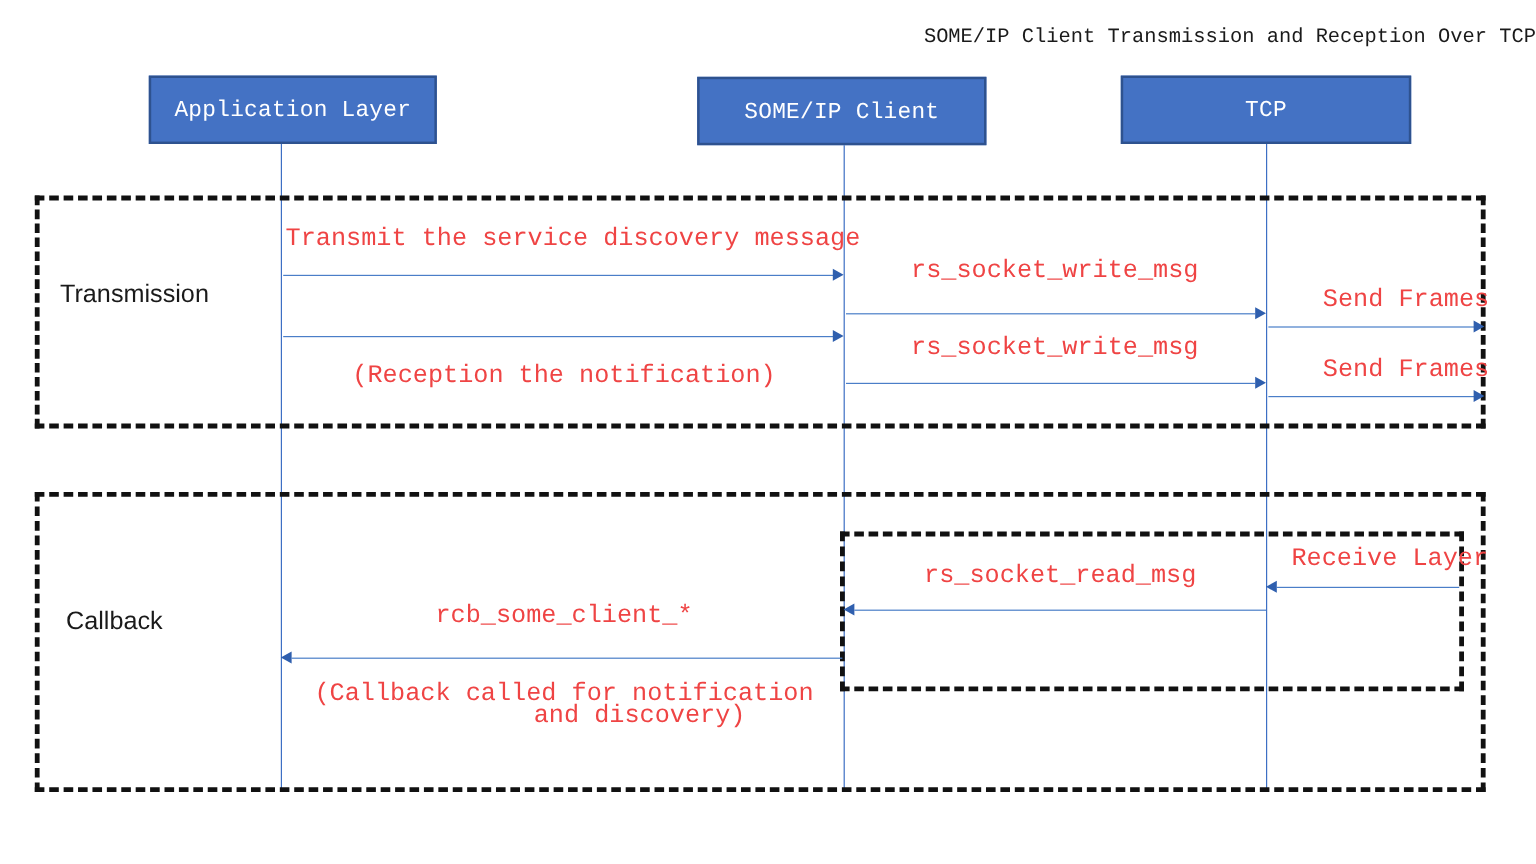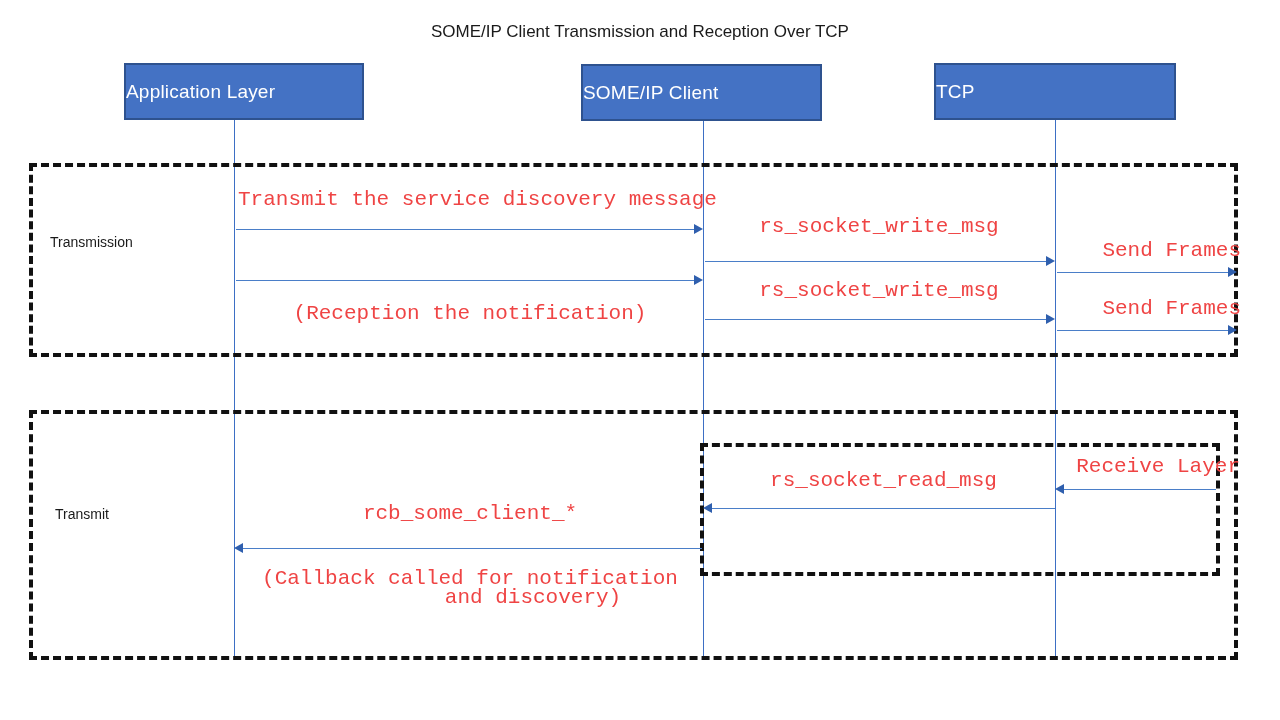--- a/index.html
+++ b/index.html
@@ -15,37 +15,38 @@
     overflow: hidden;
     font-family: "Liberation Sans", sans-serif;
   }
 
   
   .diagram-title {
     position: absolute;
     left: 0;
     top: 22px;
     width: 1280px;
-    text-align: center;
-    font-family: Liberation Sans, sans-serif;
+    text-align: right;
+    font-family: Liberation Mono, monospace;
     font-size: 17px;
     color: #1a1a1a;
     white-space: pre;
   }
 
   
   .participant {
     position: absolute;
     box-sizing: border-box;
     background: #4472c4;
     border: 2px solid #2e528f;
     display: flex;
     align-items: center;
+    justify-content: center;
     color: #ffffff;
-    font-family: Liberation Sans, sans-serif;
+    font-family: Liberation Mono, monospace;
     font-size: 19px;
     letter-spacing: 0.2px;
   }
 
   
   .lifeline {
     position: absolute;
     width: 1px;
     background: #3d6fc4;
   }
@@ -53,21 +54,21 @@
   
   .region {
     position: absolute;
     box-sizing: border-box;
     border: 4px dashed #111111;
     background: transparent;
   }
   .region-label {
     position: absolute;
     font-family: "Liberation Sans", sans-serif;
-    font-size: 14px;
+    font-size: 21px;
     color: #1a1a1a;
     white-space: pre;
   }
 
   
   .msg-line {
     position: absolute;
     height: 1px;
     background: #4a7ec8;
   }
@@ -142,21 +143,21 @@
 
   <div class="msg-label" style="left:705px; top:281px; width:348px;">rs_socket_write_msg</div>
   <div class="msg-line" style="left:705px; top:319px; width:341px;"></div>
   <div class="arrow-head right" style="left:1046px; top:314px;"></div>
 
   <div class="msg-label left-align" style="left:1061px; top:299px; width:180px;">Send Frames</div>
   <div class="msg-line" style="left:1057px; top:330px; width:172px;"></div>
   <div class="arrow-head right" style="left:1228px; top:325px;"></div>
 
   <div class="region" style="left:29px; top:410px; width:1209px; height:250px;"></div>
-  <div class="region-label" style="left:55px; top:506px;">Transmit</div>
+  <div class="region-label" style="left:55px; top:506px;">Callback</div>
 
   <div class="region" style="left:700px; top:443px; width:520px; height:133px;"></div>
 
   <div class="msg-label left-align" style="left:1050px; top:457px; width:190px;">Receive Layer</div>
   <div class="msg-line" style="left:1064px; top:489px; width:152px;"></div>
   <div class="arrow-head left" style="left:1055px; top:484px;"></div>
 
   <div class="msg-label" style="left:712px; top:471px; width:343px;">rs_socket_read_msg</div>
   <div class="msg-line" style="left:712px; top:508px; width:343px;"></div>
   <div class="arrow-head left" style="left:703px; top:503px;"></div>

